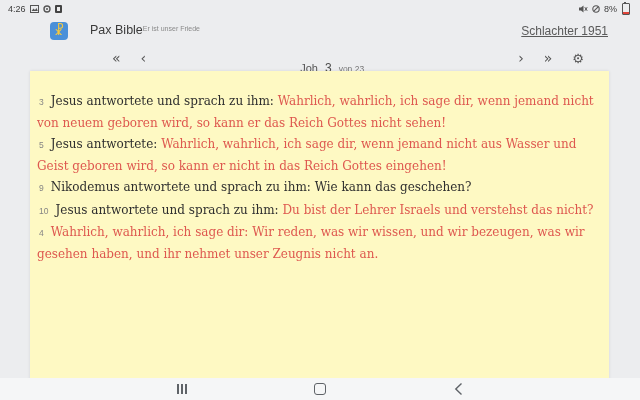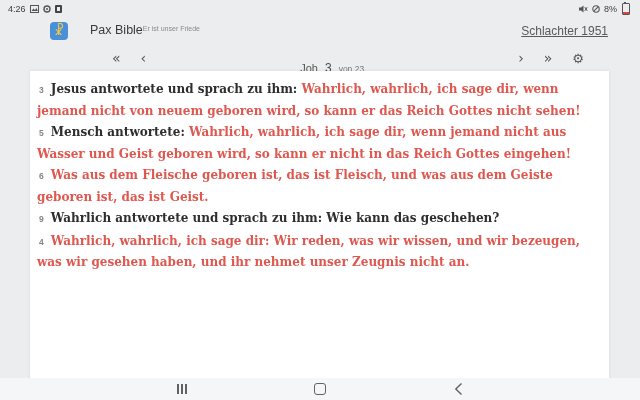--- a/index.html
+++ b/index.html
@@ -39,22 +39,22 @@
   .tb-total{font-size:8.5px;color:#777;}
   .tb-btn{cursor:default;display:inline-flex;align-items:center;justify-content:center;line-height:1;}
   .chev{font-size:14px;color:#555;font-family:"DejaVu Sans",sans-serif;}
   .gear{font-size:13px;color:#555;font-family:"DejaVu Sans",sans-serif;}
   .hamburger{width:12px;display:flex;flex-direction:column;gap:2px;}
   .hamburger span{display:block;height:1.4px;background:#555;border-radius:1px;}
   
   .content{position:absolute;top:71px;left:0;right:0;bottom:0;background:#ecedef;}
   .card{
     position:absolute;left:30px;right:31px;top:0;bottom:0;
-    background:#ffffff;box-shadow:0 0 3px rgba(0,0,0,.10);
-    padding:8px 10px 0 7px;overflow:hidden;font-weight:bold;
+    background:#fef9c3;box-shadow:0 0 3px rgba(0,0,0,.10);
+    padding:20px 10px 0 7px;overflow:hidden;
   }
   .verses{font-family:"DejaVu Serif",serif;font-size:12px;line-height:20.5px;color:#2e2e2e;}
   .verse{margin:0 0 1px 0;}
   .vnum{font-family:"Liberation Sans",sans-serif;font-size:8.5px;color:#858585;margin:0 7px 0 2px;}
   .red{color:var(--jesus-red,#de584f);}
   
   .nav-bar{
     position:absolute;left:0;right:0;bottom:0;height:22px;background:#f5f6f7;
     display:flex;align-items:center;justify-content:center;gap:118px;
   }
@@ -138,23 +138,23 @@
     <span class="tb-btn chev">›</span>
     <span class="tb-btn chev">»</span>
     <span class="tb-btn gear">⚙</span>
   </div>
 </div>
 
 <div class="content">
   <div class="card">
     <div class="verses">
         <p class="verse"><span class="vnum">3</span><span>Jesus antwortete und sprach zu ihm: </span><span class="red">Wahrlich, wahrlich, ich sage dir, wenn jemand nicht von neuem geboren wird, so kann er das Reich Gottes nicht sehen!</span></p>
-        <p class="verse"><span class="vnum">5</span><span>Mensch antwortete: </span><span class="red">Wahrlich, wahrlich, ich sage dir, wenn jemand nicht aus Wasser und Geist geboren wird, so kann er nicht in das Reich Gottes eingehen!</span></p>
-        <p class="verse"><span class="vnum">6</span><span class="red">Was aus dem Fleische geboren ist, das ist Fleisch, und was aus dem Geiste geboren ist, das ist Geist.</span></p>
-        <p class="verse"><span class="vnum">9</span><span>Wahrlich antwortete und sprach zu ihm: Wie kann das geschehen?</span></p>
+        <p class="verse"><span class="vnum">5</span><span>Jesus antwortete: </span><span class="red">Wahrlich, wahrlich, ich sage dir, wenn jemand nicht aus Wasser und Geist geboren wird, so kann er nicht in das Reich Gottes eingehen!</span></p>
+        <p class="verse"><span class="vnum">9</span><span>Nikodemus antwortete und sprach zu ihm: Wie kann das geschehen?</span></p>
+        <p class="verse"><span class="vnum">10</span><span>Jesus antwortete und sprach zu ihm: </span><span class="red">Du bist der Lehrer Israels und verstehst das nicht?</span></p>
         <p class="verse"><span class="vnum">4</span><span class="red">Wahrlich, wahrlich, ich sage dir: Wir reden, was wir wissen, und wir bezeugen, was wir gesehen haben, und ihr nehmet unser Zeugnis nicht an.</span></p>
       </div>
   </div>
 </div>
 
 <div class="nav-bar">
   <span class="nav-btn recents">
       <span></span>
       <span></span>
       <span></span>

